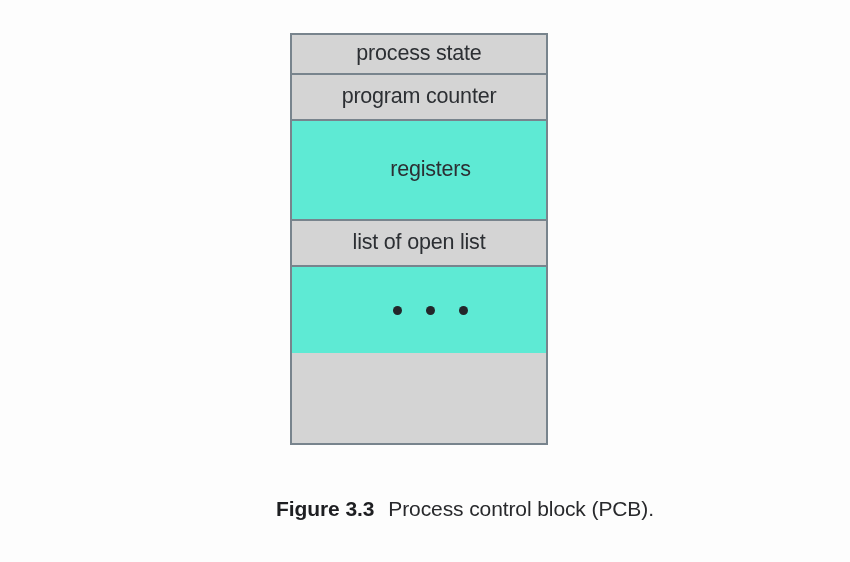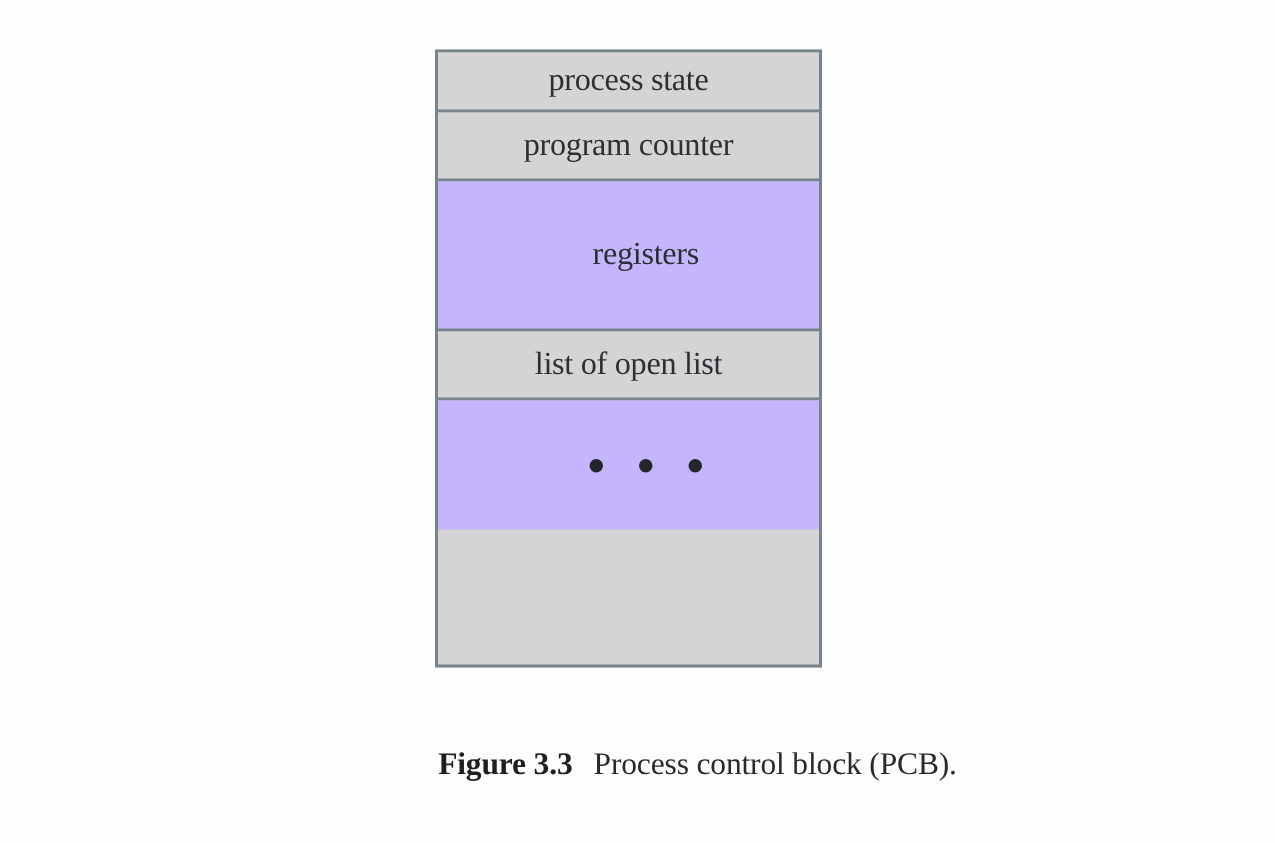--- a/index.html
+++ b/index.html
@@ -16,21 +16,20 @@
     overflow: hidden;
     -webkit-font-smoothing: antialiased;
   }
 
   #figure-root {
     position: absolute;
     left: 0;
     top: 0;
     width: 812px;
     height: 562px;
-    font-family: Liberation Serif, serif;
   }
 
   
   #pcb-table {
     position: absolute;
     left: 290px;
     top: 33px;
     width: 258px;
     height: 412px;
     box-sizing: border-box;
@@ -46,21 +45,21 @@
     display: flex;
     align-items: center;
     justify-content: center;
     position: relative;
   }
   .pcb-row:last-child {
     border-bottom: none;
   }
 
   .pcb-row.fill-gray  { background: #d4d4d4; }
-  .pcb-row.fill-blue  { background: #c4b5fd; padding-left: 23px; }
+  .pcb-row.fill-blue  { background: #5eead4; padding-left: 23px; }
 
   .pcb-row.h-small { height: 46px; }
   .pcb-row.h-first { height: 40px; }
   .pcb-row.h-tall  { height: 100px; }
   .pcb-row.h-last  { height: 86px; }
 
   .pcb-label {
     font-size: 21.5px;
     line-height: 1;
     color: #2c2f33;

